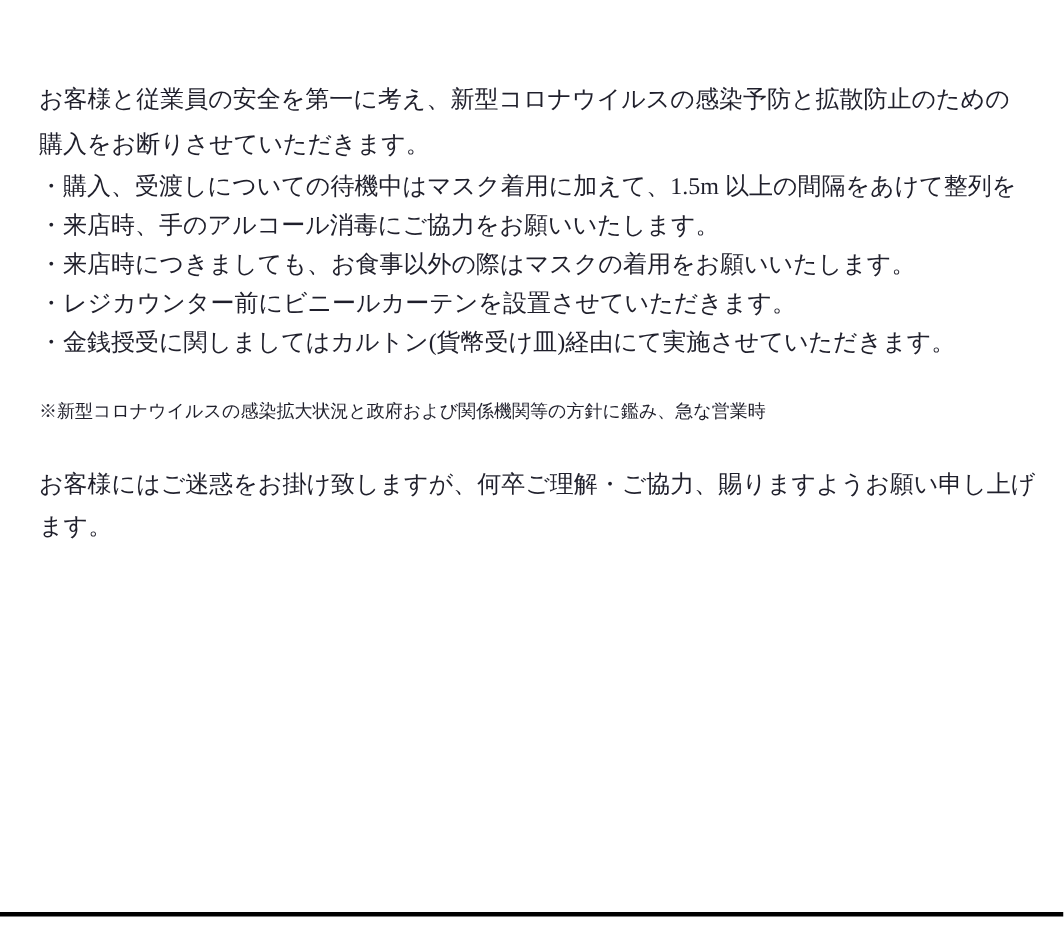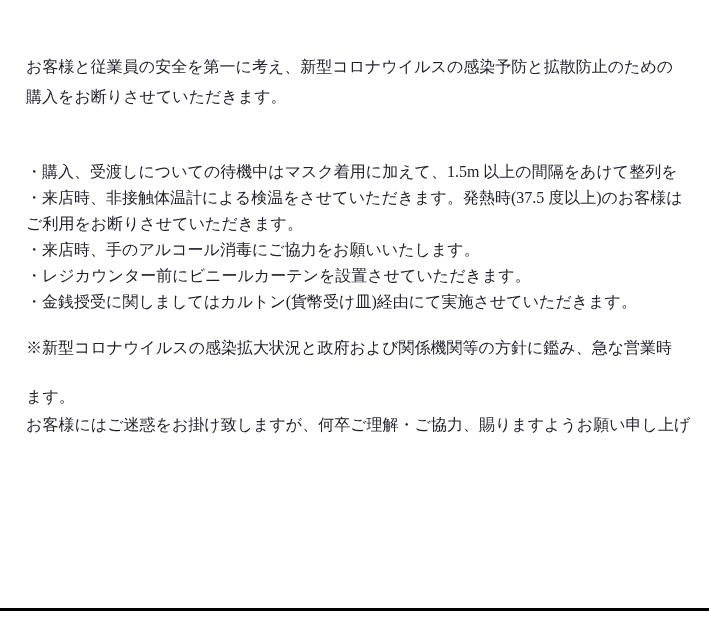--- a/index.html
+++ b/index.html
@@ -32,27 +32,26 @@
   }
   .line {
     white-space: nowrap;
   }
   .intro {
     margin-top: 48px;
     font-size: 16px;
     line-height: 30px;
   }
   .measures {
-    margin-top: 47px;
     font-size: 16px;
     line-height: 26px;
   }
   .note {
     margin-top: 19px;
-    font-size: 16px;
+    font-size: 12px;
     line-height: 27px;
   }
   .closing {
     margin-top: 22px;
     font-size: 16px;
     line-height: 28px;
   }
   .bottom-rule {
     position: absolute;
     left: 0;
@@ -71,38 +70,37 @@
   <div class="intro">
     <div class="line">お客様と従業員の安全を第一に考え、新型コロナウイルスの感染予防と拡散防止のための</div>
     <div class="line">購入をお断りさせていただきます。</div>
   </div>
 
   <div class="measures">
     <div class="measure">
       <div class="line">・購入、受渡しについての待機中はマスク着用に加えて、1.5m 以上の間隔をあけて整列を</div>
     </div>
     <div class="measure">
-      <div class="line">・来店時、非接触体温計による検温をさせていただきます。発熱時(37.5 度以上)のお客様は</div>
-      <div class="line">ご利用をお断りさせていただきます。</div>
+      <div class="line">・来店時、手のアルコール消毒にご協力をお願いいたします。</div>
     </div>
     <div class="measure">
-      <div class="line">・来店時、手のアルコール消毒にご協力をお願いいたします。</div>
+      <div class="line">・来店時につきましても、お食事以外の際はマスクの着用をお願いいたします。</div>
     </div>
     <div class="measure">
       <div class="line">・レジカウンター前にビニールカーテンを設置させていただきます。</div>
     </div>
     <div class="measure">
       <div class="line">・金銭授受に関しましてはカルトン(貨幣受け皿)経由にて実施させていただきます。</div>
     </div>
   </div>
 
   <div class="note">
     <div class="line">※新型コロナウイルスの感染拡大状況と政府および関係機関等の方針に鑑み、急な営業時</div>
   </div>
 
   <div class="closing">
+    <div class="line">お客様にはご迷惑をお掛け致しますが、何卒ご理解・ご協力、賜りますようお願い申し上げ</div>
     <div class="line">ます。</div>
-    <div class="line">お客様にはご迷惑をお掛け致しますが、何卒ご理解・ご協力、賜りますようお願い申し上げ</div>
   </div>
 
   <div class="bottom-rule"></div>
 
 </div>
 
 </body></html>

